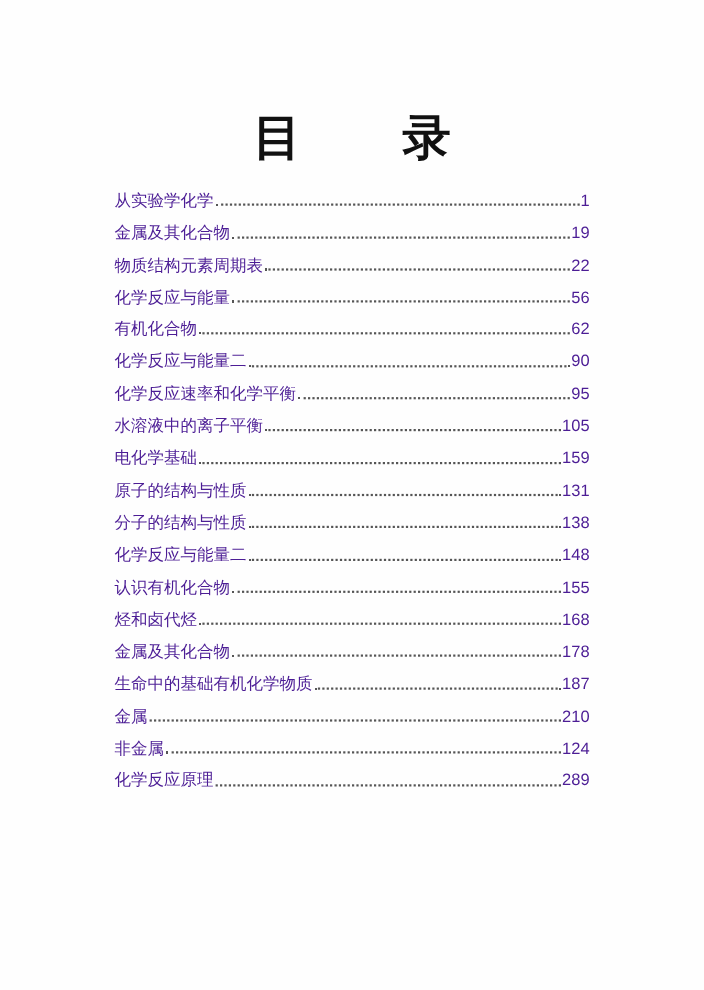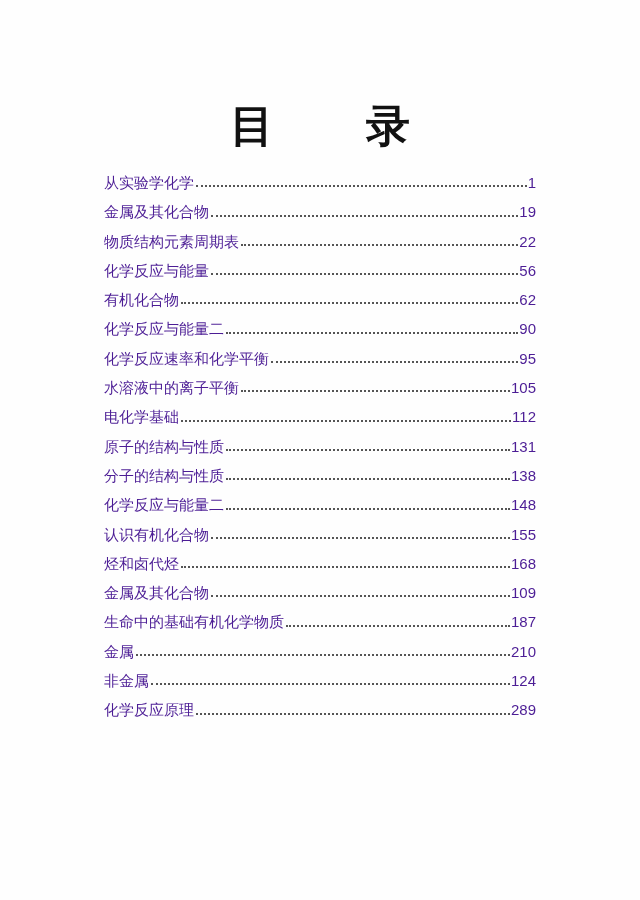--- a/index.html
+++ b/index.html
@@ -113,21 +113,21 @@
         <span class="toc-page">95</span>
       </li>
     <li class="toc-entry">
         <span class="toc-label">水溶液中的离子平衡</span>
         <span class="toc-leader"></span>
         <span class="toc-page">105</span>
       </li>
     <li class="toc-entry">
         <span class="toc-label">电化学基础</span>
         <span class="toc-leader"></span>
-        <span class="toc-page">112</span>
+        <span class="toc-page">159</span>
       </li>
     <li class="toc-entry">
         <span class="toc-label">原子的结构与性质</span>
         <span class="toc-leader"></span>
         <span class="toc-page">131</span>
       </li>
     <li class="toc-entry">
         <span class="toc-label">分子的结构与性质</span>
         <span class="toc-leader"></span>
         <span class="toc-page">138</span>
@@ -143,21 +143,21 @@
         <span class="toc-page">155</span>
       </li>
     <li class="toc-entry">
         <span class="toc-label">烃和卤代烃</span>
         <span class="toc-leader"></span>
         <span class="toc-page">168</span>
       </li>
     <li class="toc-entry">
         <span class="toc-label">金属及其化合物</span>
         <span class="toc-leader"></span>
-        <span class="toc-page">109</span>
+        <span class="toc-page">178</span>
       </li>
     <li class="toc-entry">
         <span class="toc-label">生命中的基础有机化学物质</span>
         <span class="toc-leader"></span>
         <span class="toc-page">187</span>
       </li>
     <li class="toc-entry">
         <span class="toc-label">金属</span>
         <span class="toc-leader"></span>
         <span class="toc-page">210</span>

